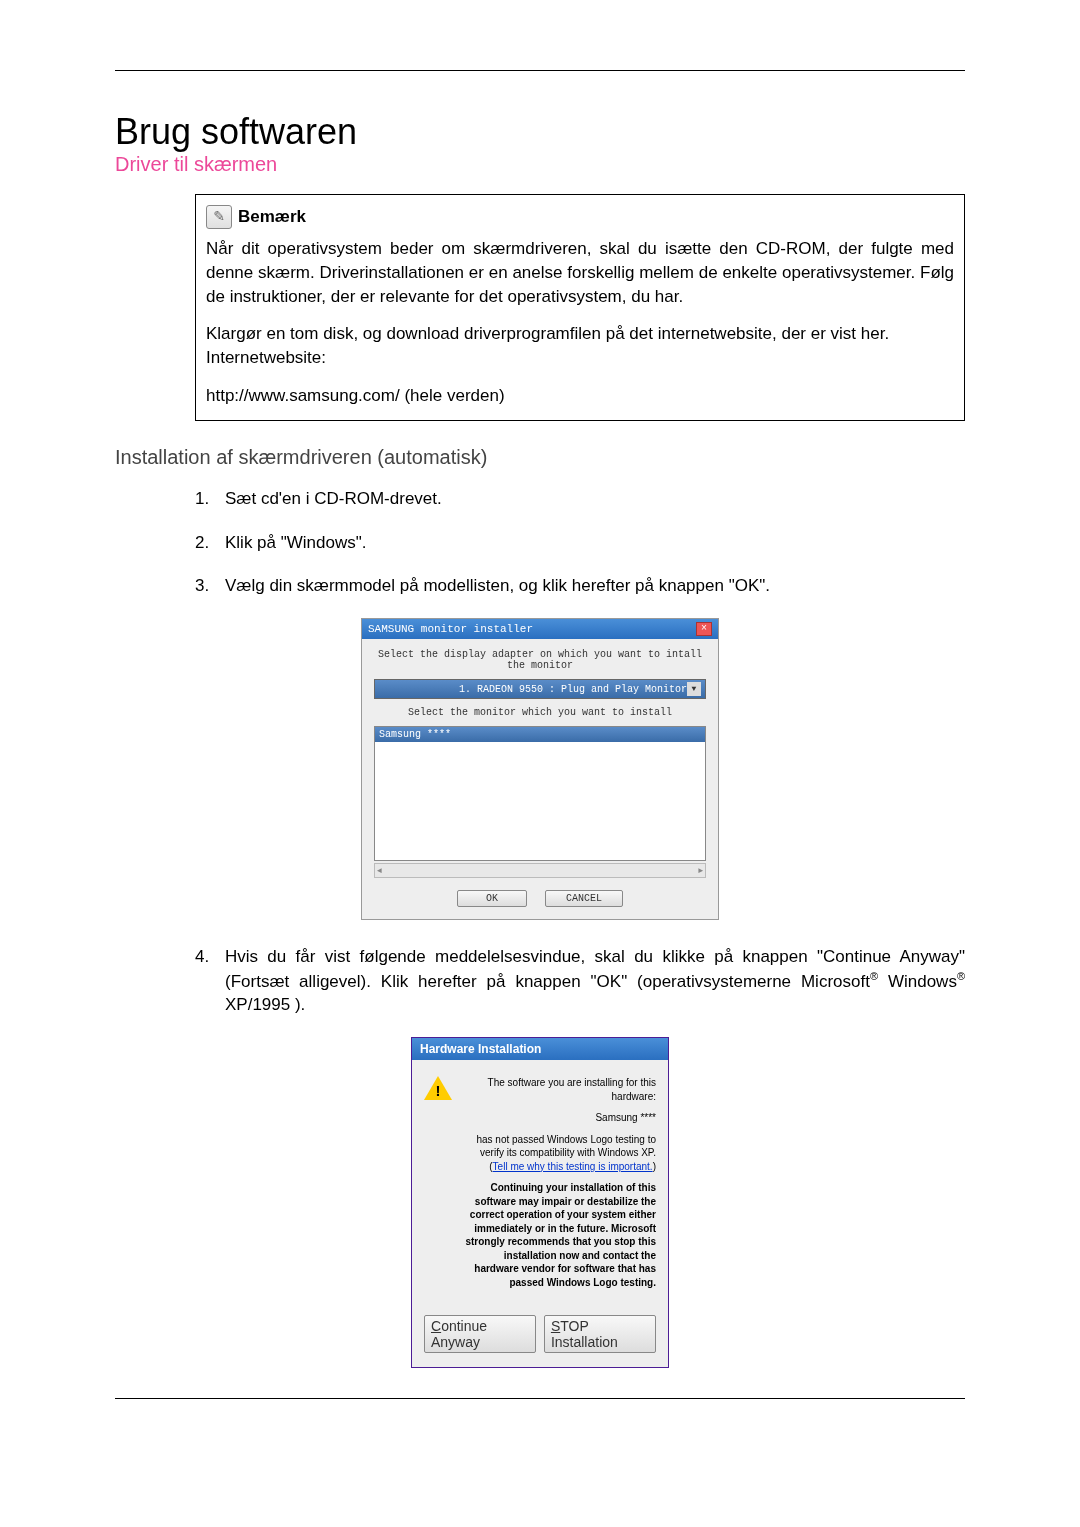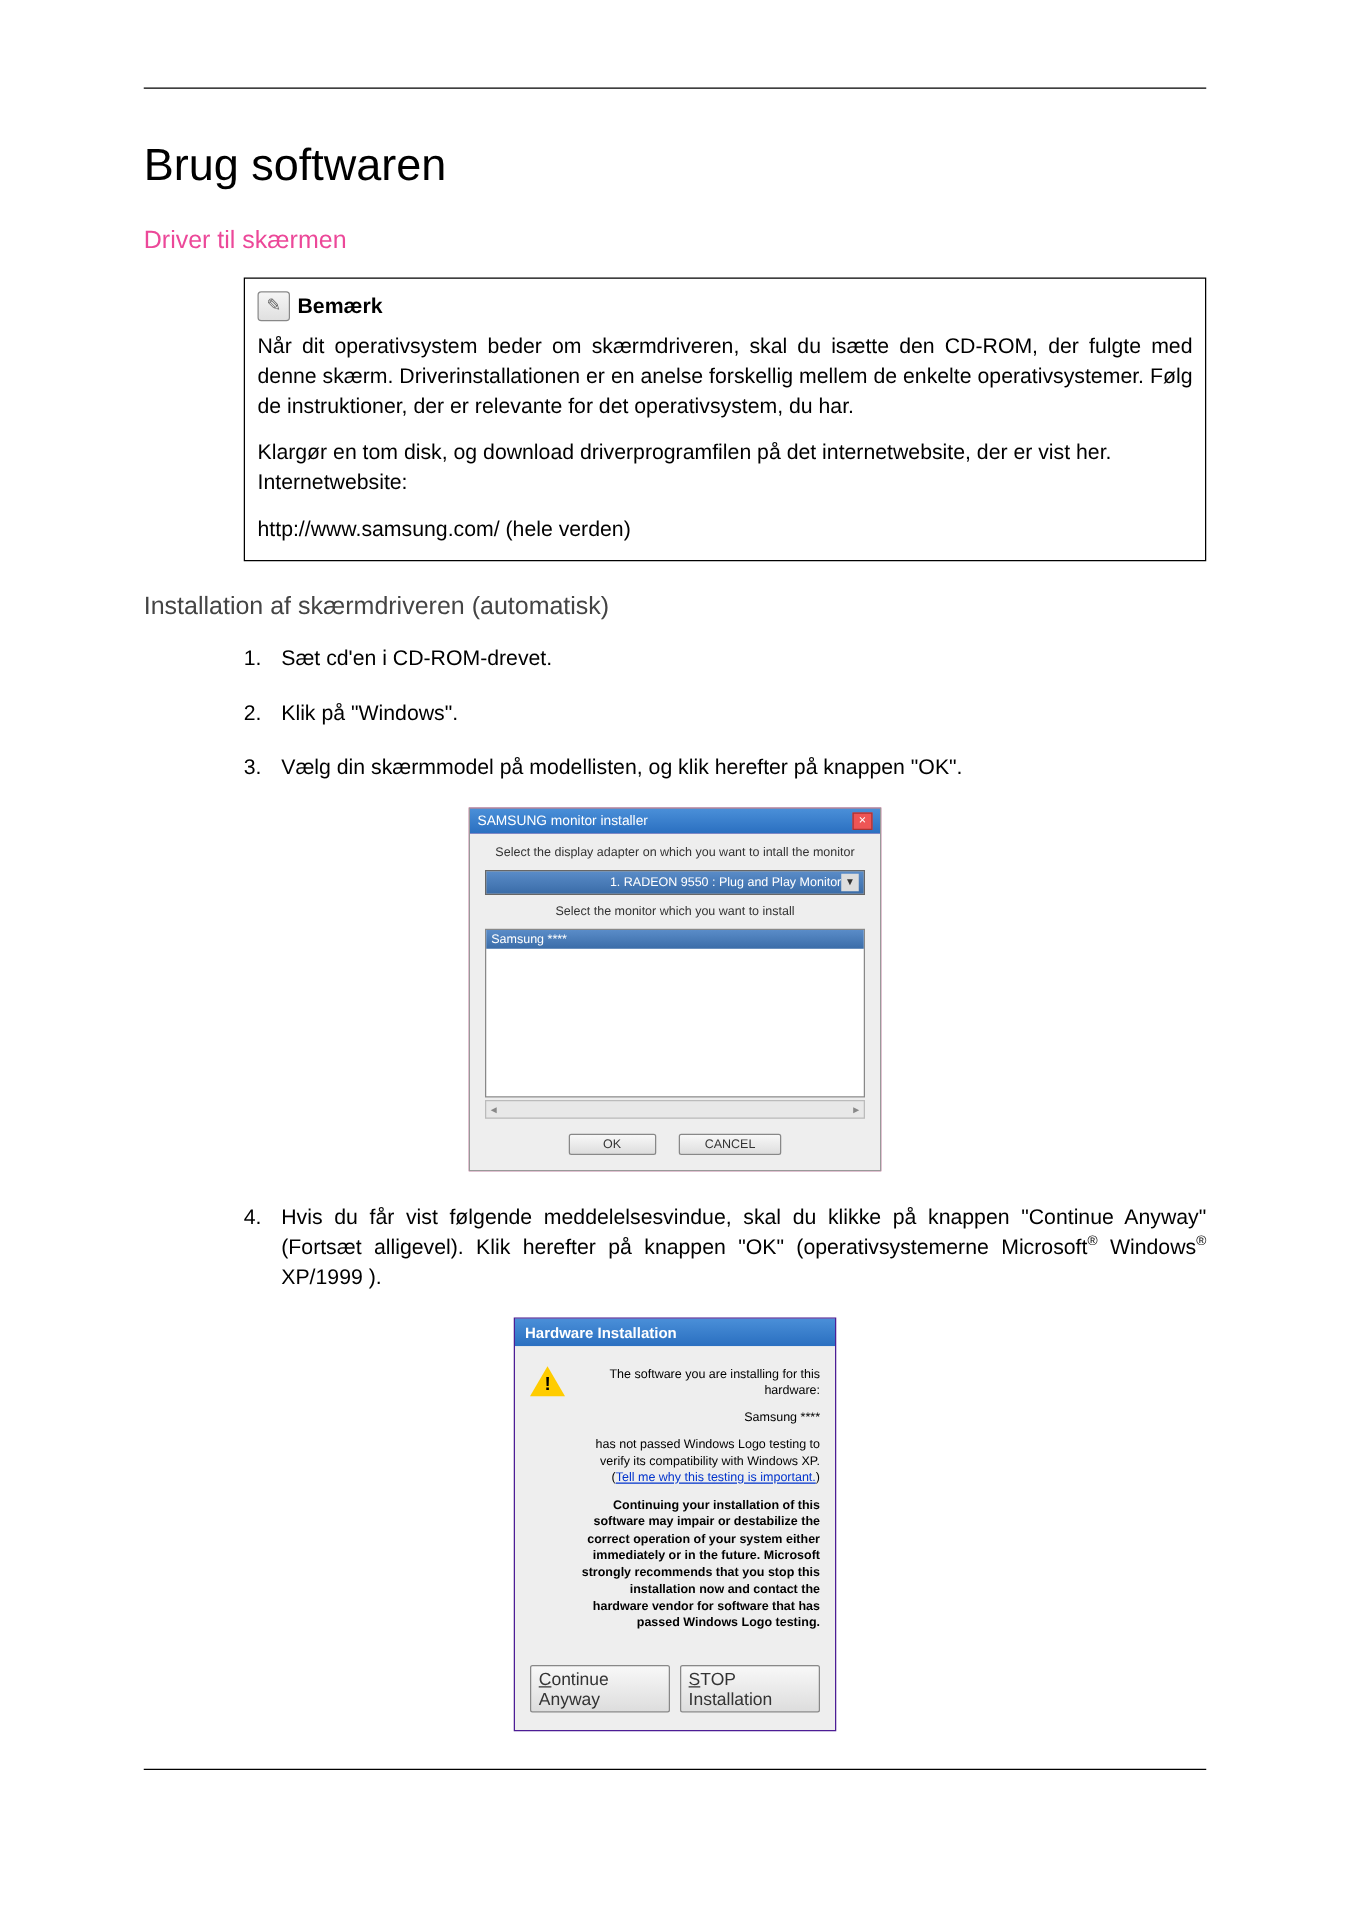--- a/index.html
+++ b/index.html
@@ -22,21 +22,20 @@
       margin-bottom: 40px;
     }
     .bottom-line {
       border-top: 1px solid #000;
       margin-top: 30px;
     }
     h1 {
       font-size: 36px;
       font-weight: normal;
       color: #000;
-      margin-bottom: 28px;
     }
     h2 {
       font-size: 20px;
       font-weight: normal;
       color: #ec4899;
       margin-bottom: 18px;
     }
     h3 {
       font-size: 20px;
       font-weight: normal;
@@ -101,25 +100,26 @@
     .li-text {
       flex: 1;
       text-align: justify;
     }
     .li-text sup {
       font-size: 11px;
       vertical-align: super;
     }
     
     .dialog1 {
-      width: 330px;
+      width: 358px;
       margin: 5px auto 25px auto;
       border: 1px solid #999;
       font-size: 11px;
-      background: #ec4899;
+      background: #0369a1;
+      font-family: Liberation Mono, monospace;
     }
     .dialog1-title {
       background: linear-gradient(#4a8fd8, #2a6fc0);
       color: #fff;
       padding: 3px 6px;
       display: flex;
       justify-content: space-between;
       align-items: center;
       font-size: 11px;
     }
@@ -347,21 +347,21 @@
       <div class="dialog-buttons">
         <div class="btn">OK</div>
         <div class="btn">CANCEL</div>
       </div>
     </div>
   </div>
 
   <ol>
     <li>
       <span class="li-num">4.</span>
-      <span class="li-text"><span>Hvis du får vist følgende meddelelsesvindue, skal du klikke på knappen "Continue Anyway" (Fortsæt alligevel). Klik herefter på knappen "OK" (operativsystemerne Microsoft</span><sup>®</sup><span> Windows</span><sup>®</sup><span> XP/1999 ).</span></span>
+      <span class="li-text"><span>Hvis du får vist følgende meddelelsesvindue, skal du klikke på knappen "Continue Anyway" (Fortsæt alligevel). Klik herefter på knappen "OK" (operativsystemerne Microsoft</span><sup>®</sup><span> Windows</span><sup>®</sup><span> XP/1995 ).</span></span>
     </li>
   </ol>
 
   <div class="dialog2">
     <div class="dialog2-title">Hardware Installation</div>
     <div class="dialog2-body">
       <div class="dialog2-content">
         <div class="warn-icon">
           <div class="warn-triangle"></div>
           <div class="warn-exclaim">!</div>

